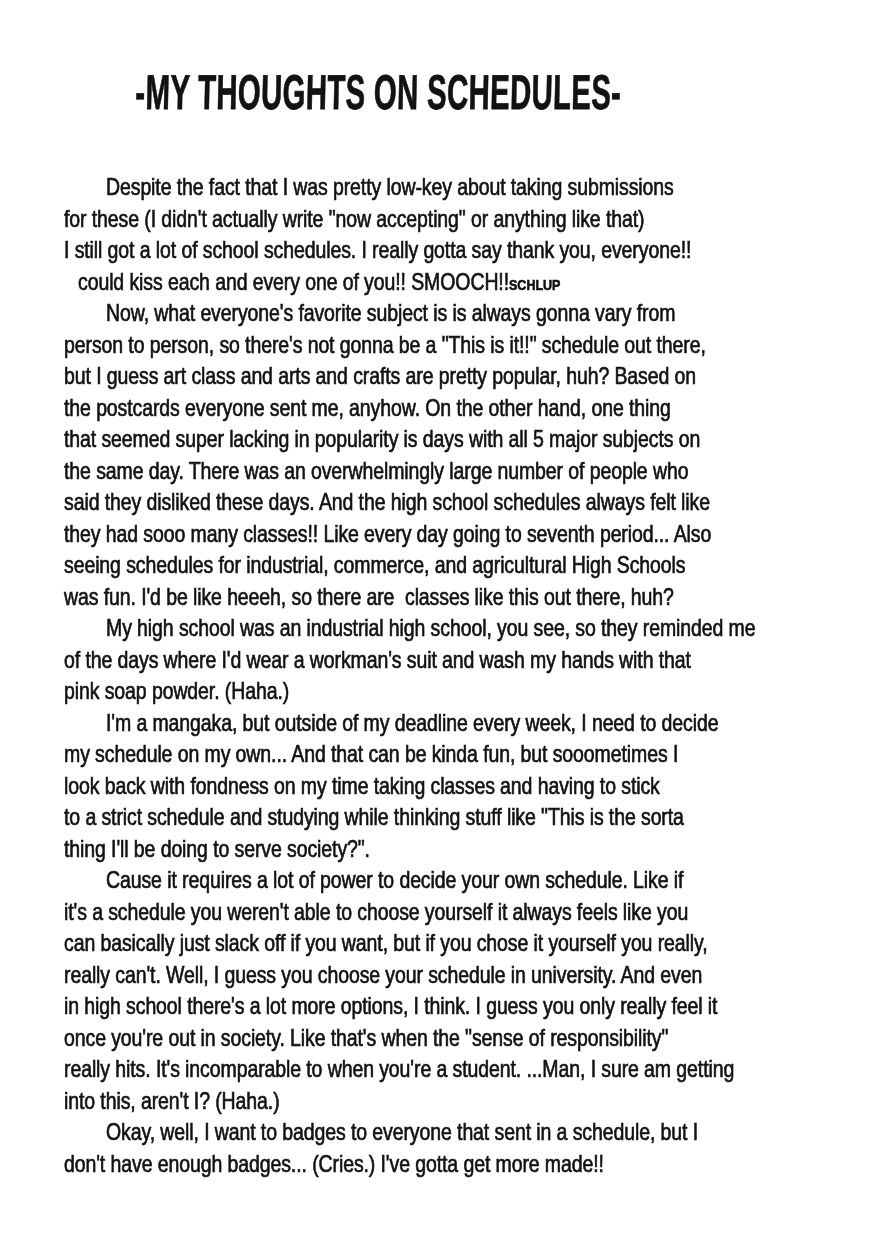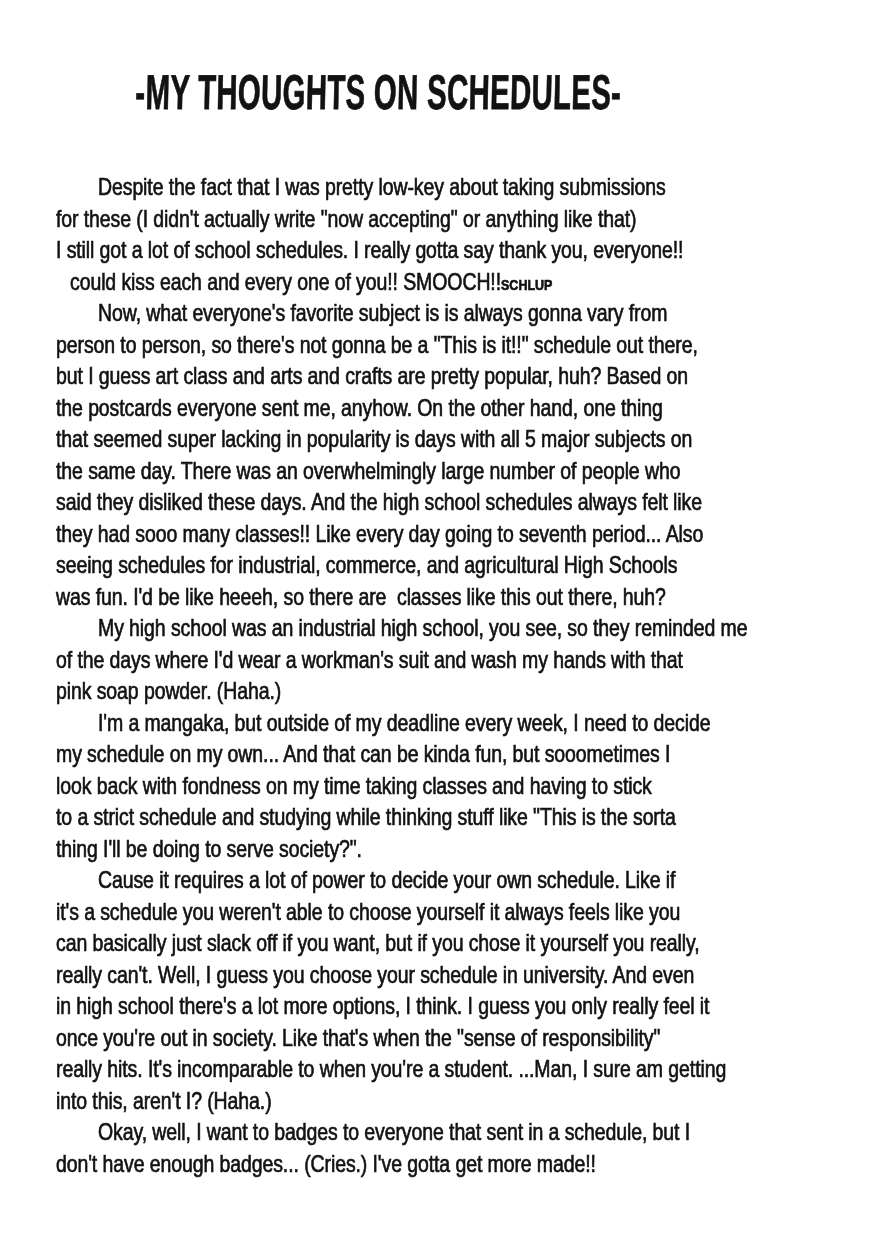--- a/index.html
+++ b/index.html
@@ -13,21 +13,21 @@
     background: #ffffff; color: #121212;
   }
   .title {
     position: absolute; left: 136px; top: 64px; margin: 0;
     font-size: 49px; font-weight: 700; white-space: pre;
     letter-spacing: 0.5px;
     transform: scaleX(0.6) skewX(-2deg); transform-origin: left top;
     -webkit-text-stroke: 0.8px #121212;
   }
   .text {
-    position: absolute; left: 56px; top: 172px; width: 782px;
+    position: absolute; left: 64px; top: 172px; width: 782px;
     font-size: 19.5px; letter-spacing: -0.1px;
     -webkit-text-stroke: 0.55px #121212;
   }
   .line {
     white-space: pre; height: 31.5px; line-height: 31.5px;
     transform: scaleY(1.2); transform-origin: left center;
   }
   .indent    { padding-left: 42px; }
   .indent-sm { padding-left: 14px; }
   .sfx { font-size: 12.5px; font-weight: 700; letter-spacing: 0; }

